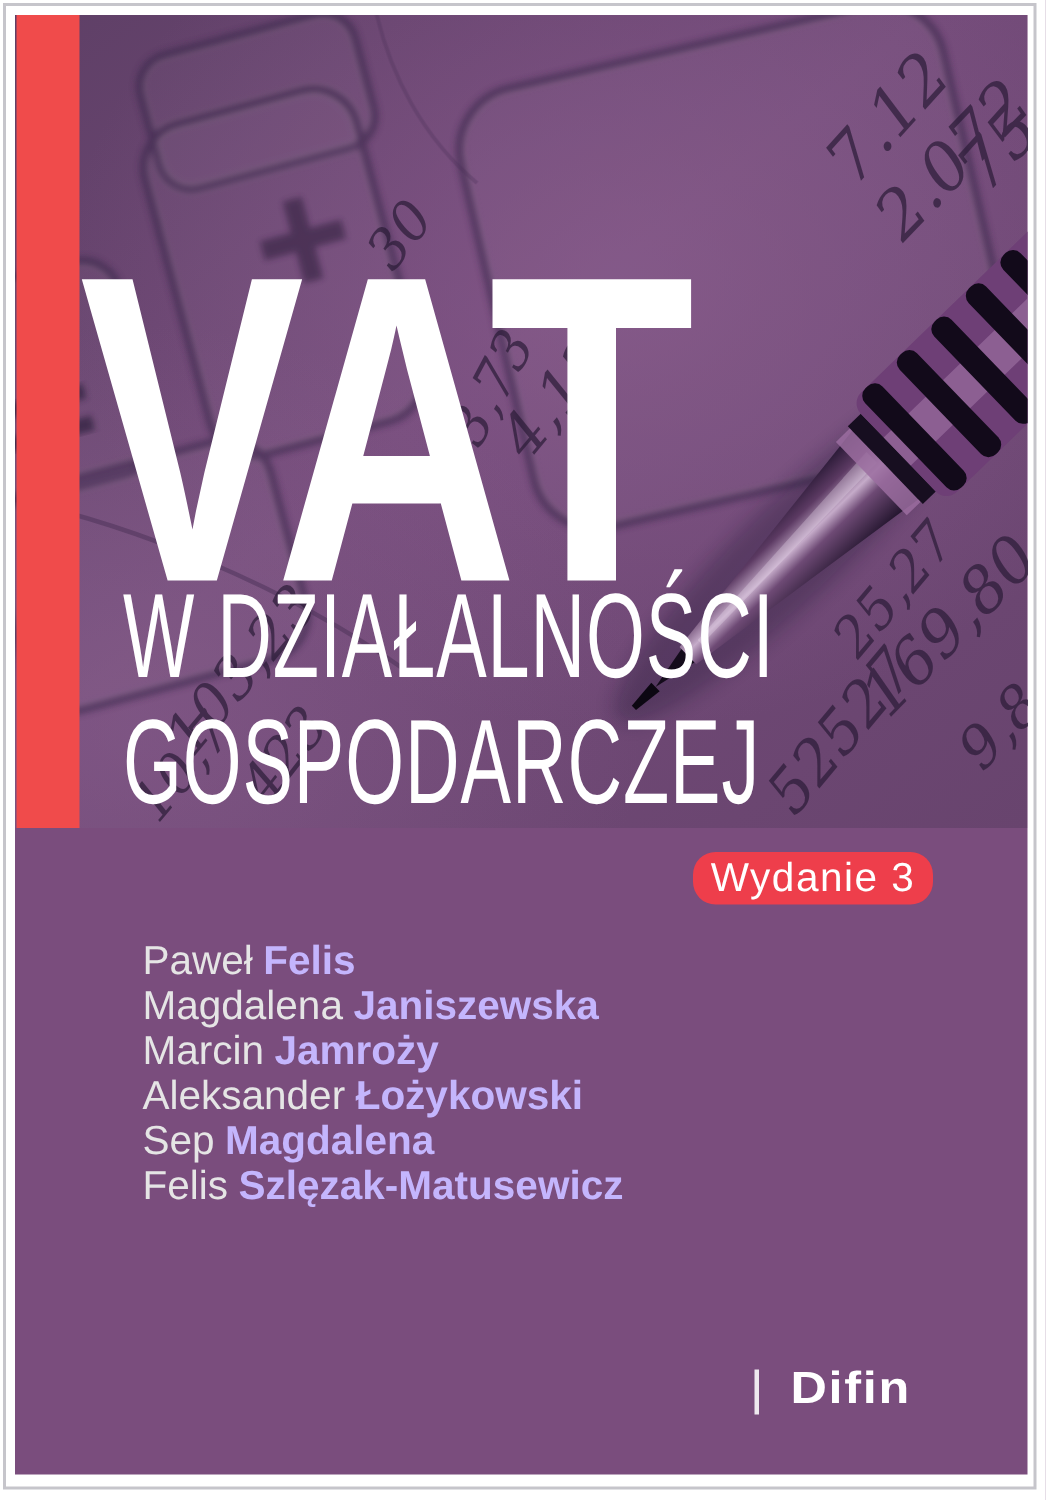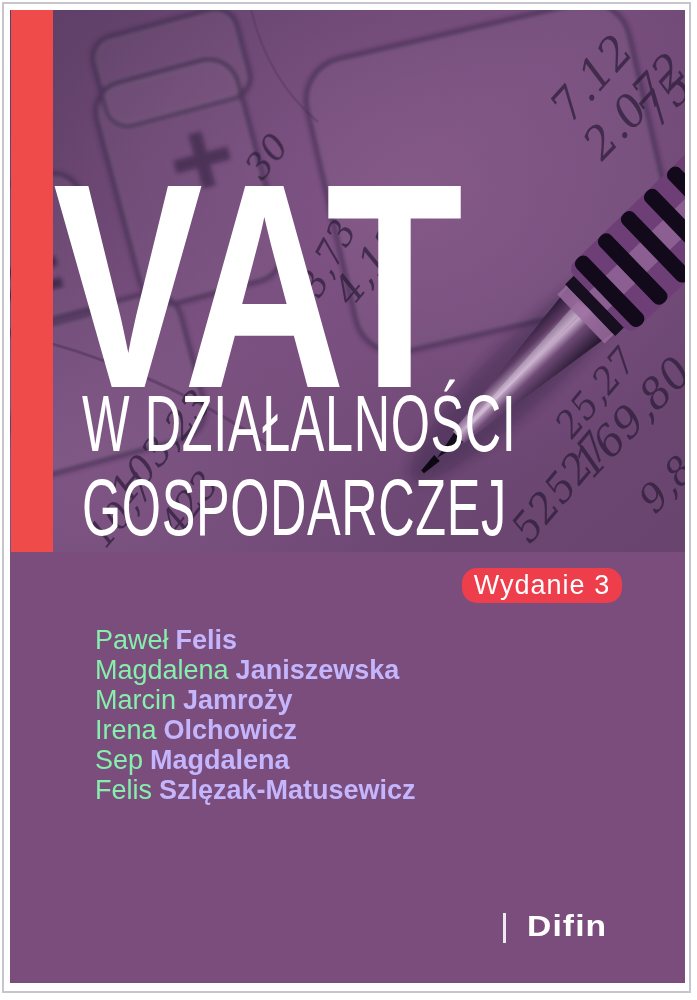--- a/index.html
+++ b/index.html
@@ -16,21 +16,21 @@
              font-weight:bold;font-size:292px;line-height:1;letter-spacing:-4px;
              transform:scaleX(0.77);transform-origin:0 0;white-space:nowrap;}
   .subtitle{position:absolute;left:72px;top:372px;color:#ffffff;font-weight:normal;
             font-size:80px;line-height:84px;letter-spacing:1px;
             transform:scaleX(0.63);transform-origin:0 0;white-space:nowrap;}
   .edition-badge{position:absolute;left:452px;top:558px;width:160px;height:35px;
                  background:#ee3e4b;color:#ffffff;font-size:27px;line-height:35px;
                  text-align:center;letter-spacing:1px;border-radius:15px;}
   .authors{position:absolute;left:85px;top:615px;color:#ffffff;font-size:27px;line-height:30px;}
   .authors .row{white-space:nowrap;}
-  .authors .fn{color:#86efac;font-weight:normal;margin-top:36px;}
+  .authors .fn{color:#e5e5e5;font-weight:normal;margin-top:36px;}
   .authors .ln{color:#c4b5fd;font-weight:bold;margin-left:7px;}
   .publisher{position:absolute;left:493px;top:901px;height:34px;}
   .publisher .bar{position:absolute;left:0;top:2px;width:3px;height:30px;background:rgba(255,255,255,0.88);}
   .publisher .name{position:absolute;left:24px;top:0;color:#ffffff;font-weight:bold;
                    font-size:30px;line-height:1;letter-spacing:1px;
                    transform:scaleX(1.12);transform-origin:0 0;}
 </style>
 </head>
 <body>
 
@@ -157,21 +157,21 @@
       <div class="row">
         <span class="fn">Paweł</span><span class="ln">Felis</span>
       </div>
       <div class="row">
         <span class="fn">Magdalena</span><span class="ln">Janiszewska</span>
       </div>
       <div class="row">
         <span class="fn">Marcin</span><span class="ln">Jamroży</span>
       </div>
       <div class="row">
-        <span class="fn">Irena</span><span class="ln">Olchowicz</span>
+        <span class="fn">Aleksander</span><span class="ln">Łożykowski</span>
       </div>
       <div class="row">
         <span class="fn">Sep</span><span class="ln">Magdalena</span>
       </div>
       <div class="row">
         <span class="fn">Felis</span><span class="ln">Szlęzak-Matusewicz</span>
       </div>
     </div>
 
     <div class="publisher">

